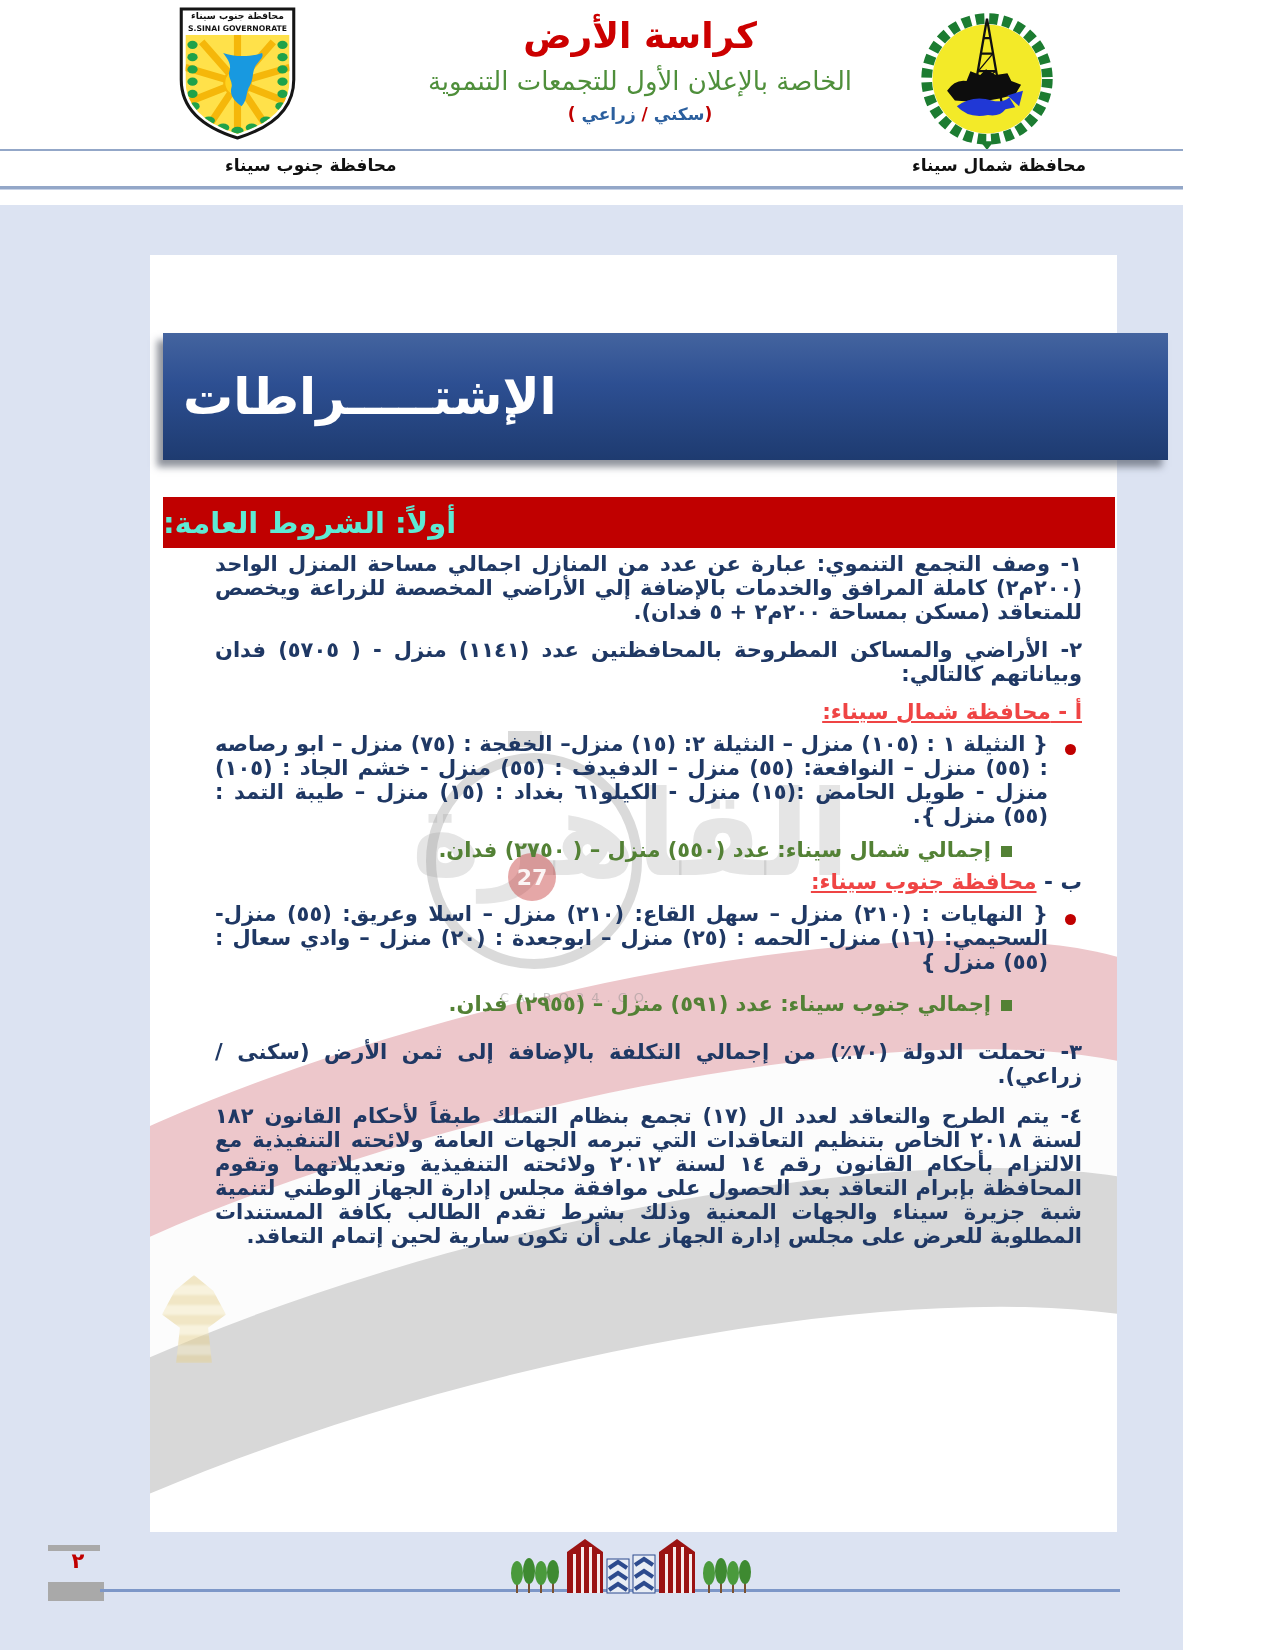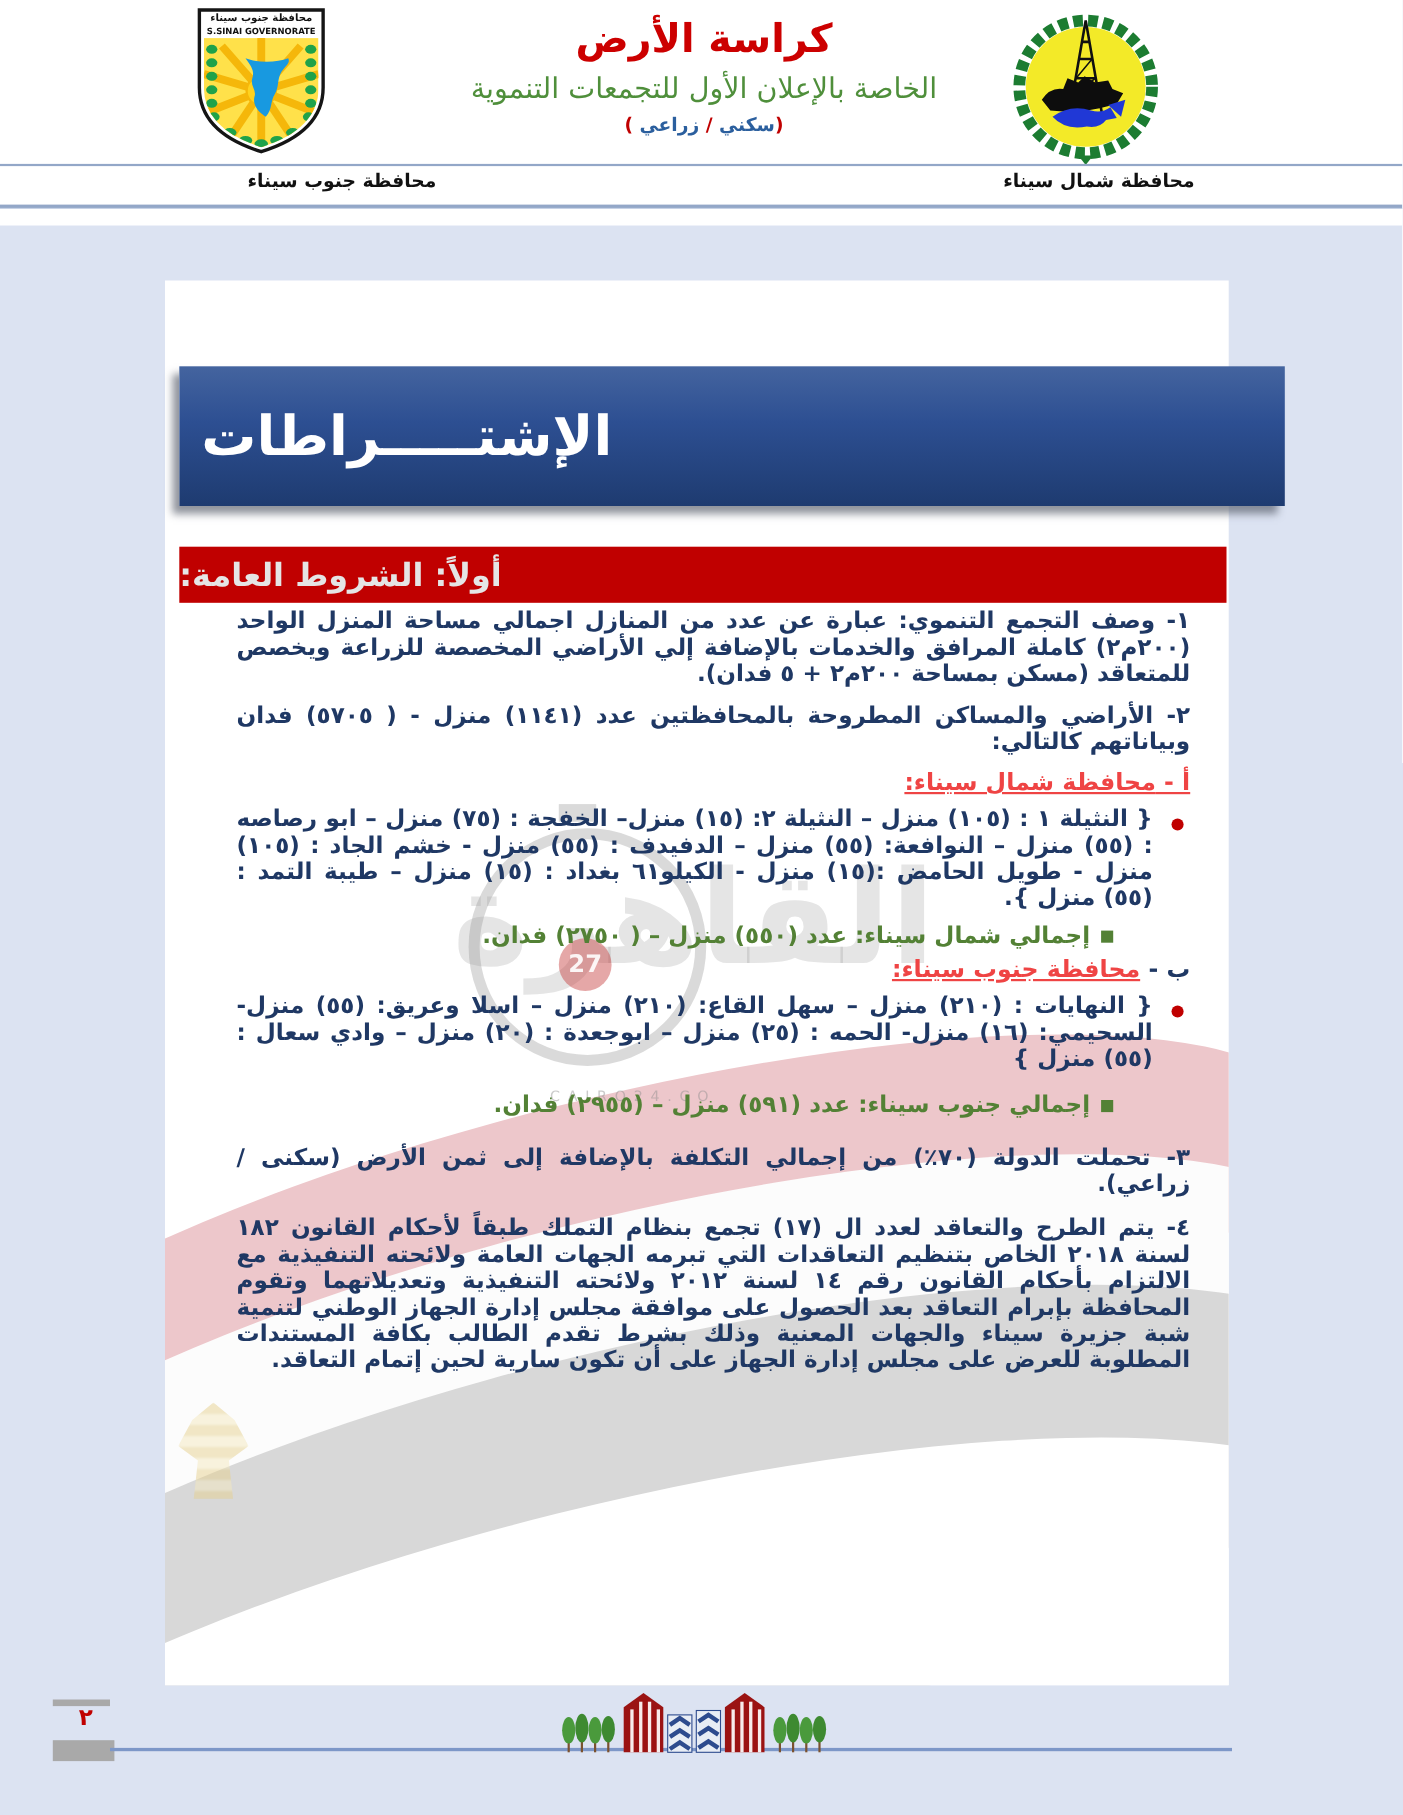--- a/index.html
+++ b/index.html
@@ -1,16 +1,16 @@
 <!DOCTYPE html>
 <html lang="ar"><head>
 <meta charset="utf-8">
 <style>
   html,body{margin:0;padding:0;background:#ffffff;}
-  .canvas{position:relative;width:1275px;height:1650px;background:#dce3f2;overflow:hidden;
+  .canvas{position:relative;width:1183px;height:1650px;background:#dce3f2;overflow:hidden;
           font-family:"DejaVu Sans",sans-serif;}
   
   .top-white{position:absolute;left:0;top:0;width:100%;height:205px;background:#ffffff;}
   .rule1{position:absolute;left:0;top:149px;width:100%;height:2px;background:#93a7c8;}
   .rule2{position:absolute;left:0;top:186px;width:100%;height:3px;background:#93a7c8;border-bottom:1px solid #c7d2e6;}
   .gov-name{position:absolute;top:155px;font-size:17px;font-weight:bold;color:#111;direction:rtl;}
   .gov-left{left:225px;}
   .gov-right{left:912px;}
   .title-block{position:absolute;left:370px;top:14px;width:540px;text-align:center;direction:rtl;}
   .title-main{font-size:36px;font-weight:bold;color:#cc0000;line-height:1.2;}
@@ -46,21 +46,21 @@
               color:rgba(140,140,140,0.45);direction:ltr;}
   
   .banner-blue{position:absolute;left:163px;top:333px;width:1005px;height:127px;z-index:3;
                background:linear-gradient(180deg,#44649f 0%,#2d4f92 40%,#1e3b70 100%);
                box-shadow:-6px 7px 7px rgba(85,90,105,0.65);
                display:flex;align-items:center;justify-content:flex-end;
                padding-left:20px;box-sizing:border-box;direction:rtl;}
   .banner-blue-text{color:#ffffff;font-size:50px;font-weight:bold;padding-right:38px;}
   .banner-red{position:absolute;left:13px;top:242px;width:952px;height:51px;background:#c00000;
               display:flex;align-items:center;justify-content:flex-end;direction:rtl;z-index:2;box-sizing:border-box;}
-  .banner-red-text{color:#e5e5e5;font-size:29px;font-weight:bold;padding-right:8px;}
+  .banner-red-text{color:#5eead4;font-size:29px;font-weight:bold;padding-right:8px;}
   
   .content{position:absolute;left:65px;top:297px;width:867px;z-index:1;direction:rtl;
            color:#1f3864;font-weight:bold;font-size:21px;line-height:24px;text-align:justify;}
   .para{margin:0 0 14px 0;}
   .sub-heading{margin:2px 0 8px 0;font-size:21.5px;}
   .red-u{color:#ef4444;text-decoration:underline;}
   .navy{color:#1f3864;}
   .village-row{position:relative;padding-right:34px;margin:0 0 10px 0;}
   .vdot{position:absolute;right:6px;top:12px;width:11px;height:11px;border-radius:50%;background:#c00000;}
   .total-row{color:#538135;text-align:right;margin:6px 70px 8px 0;}

